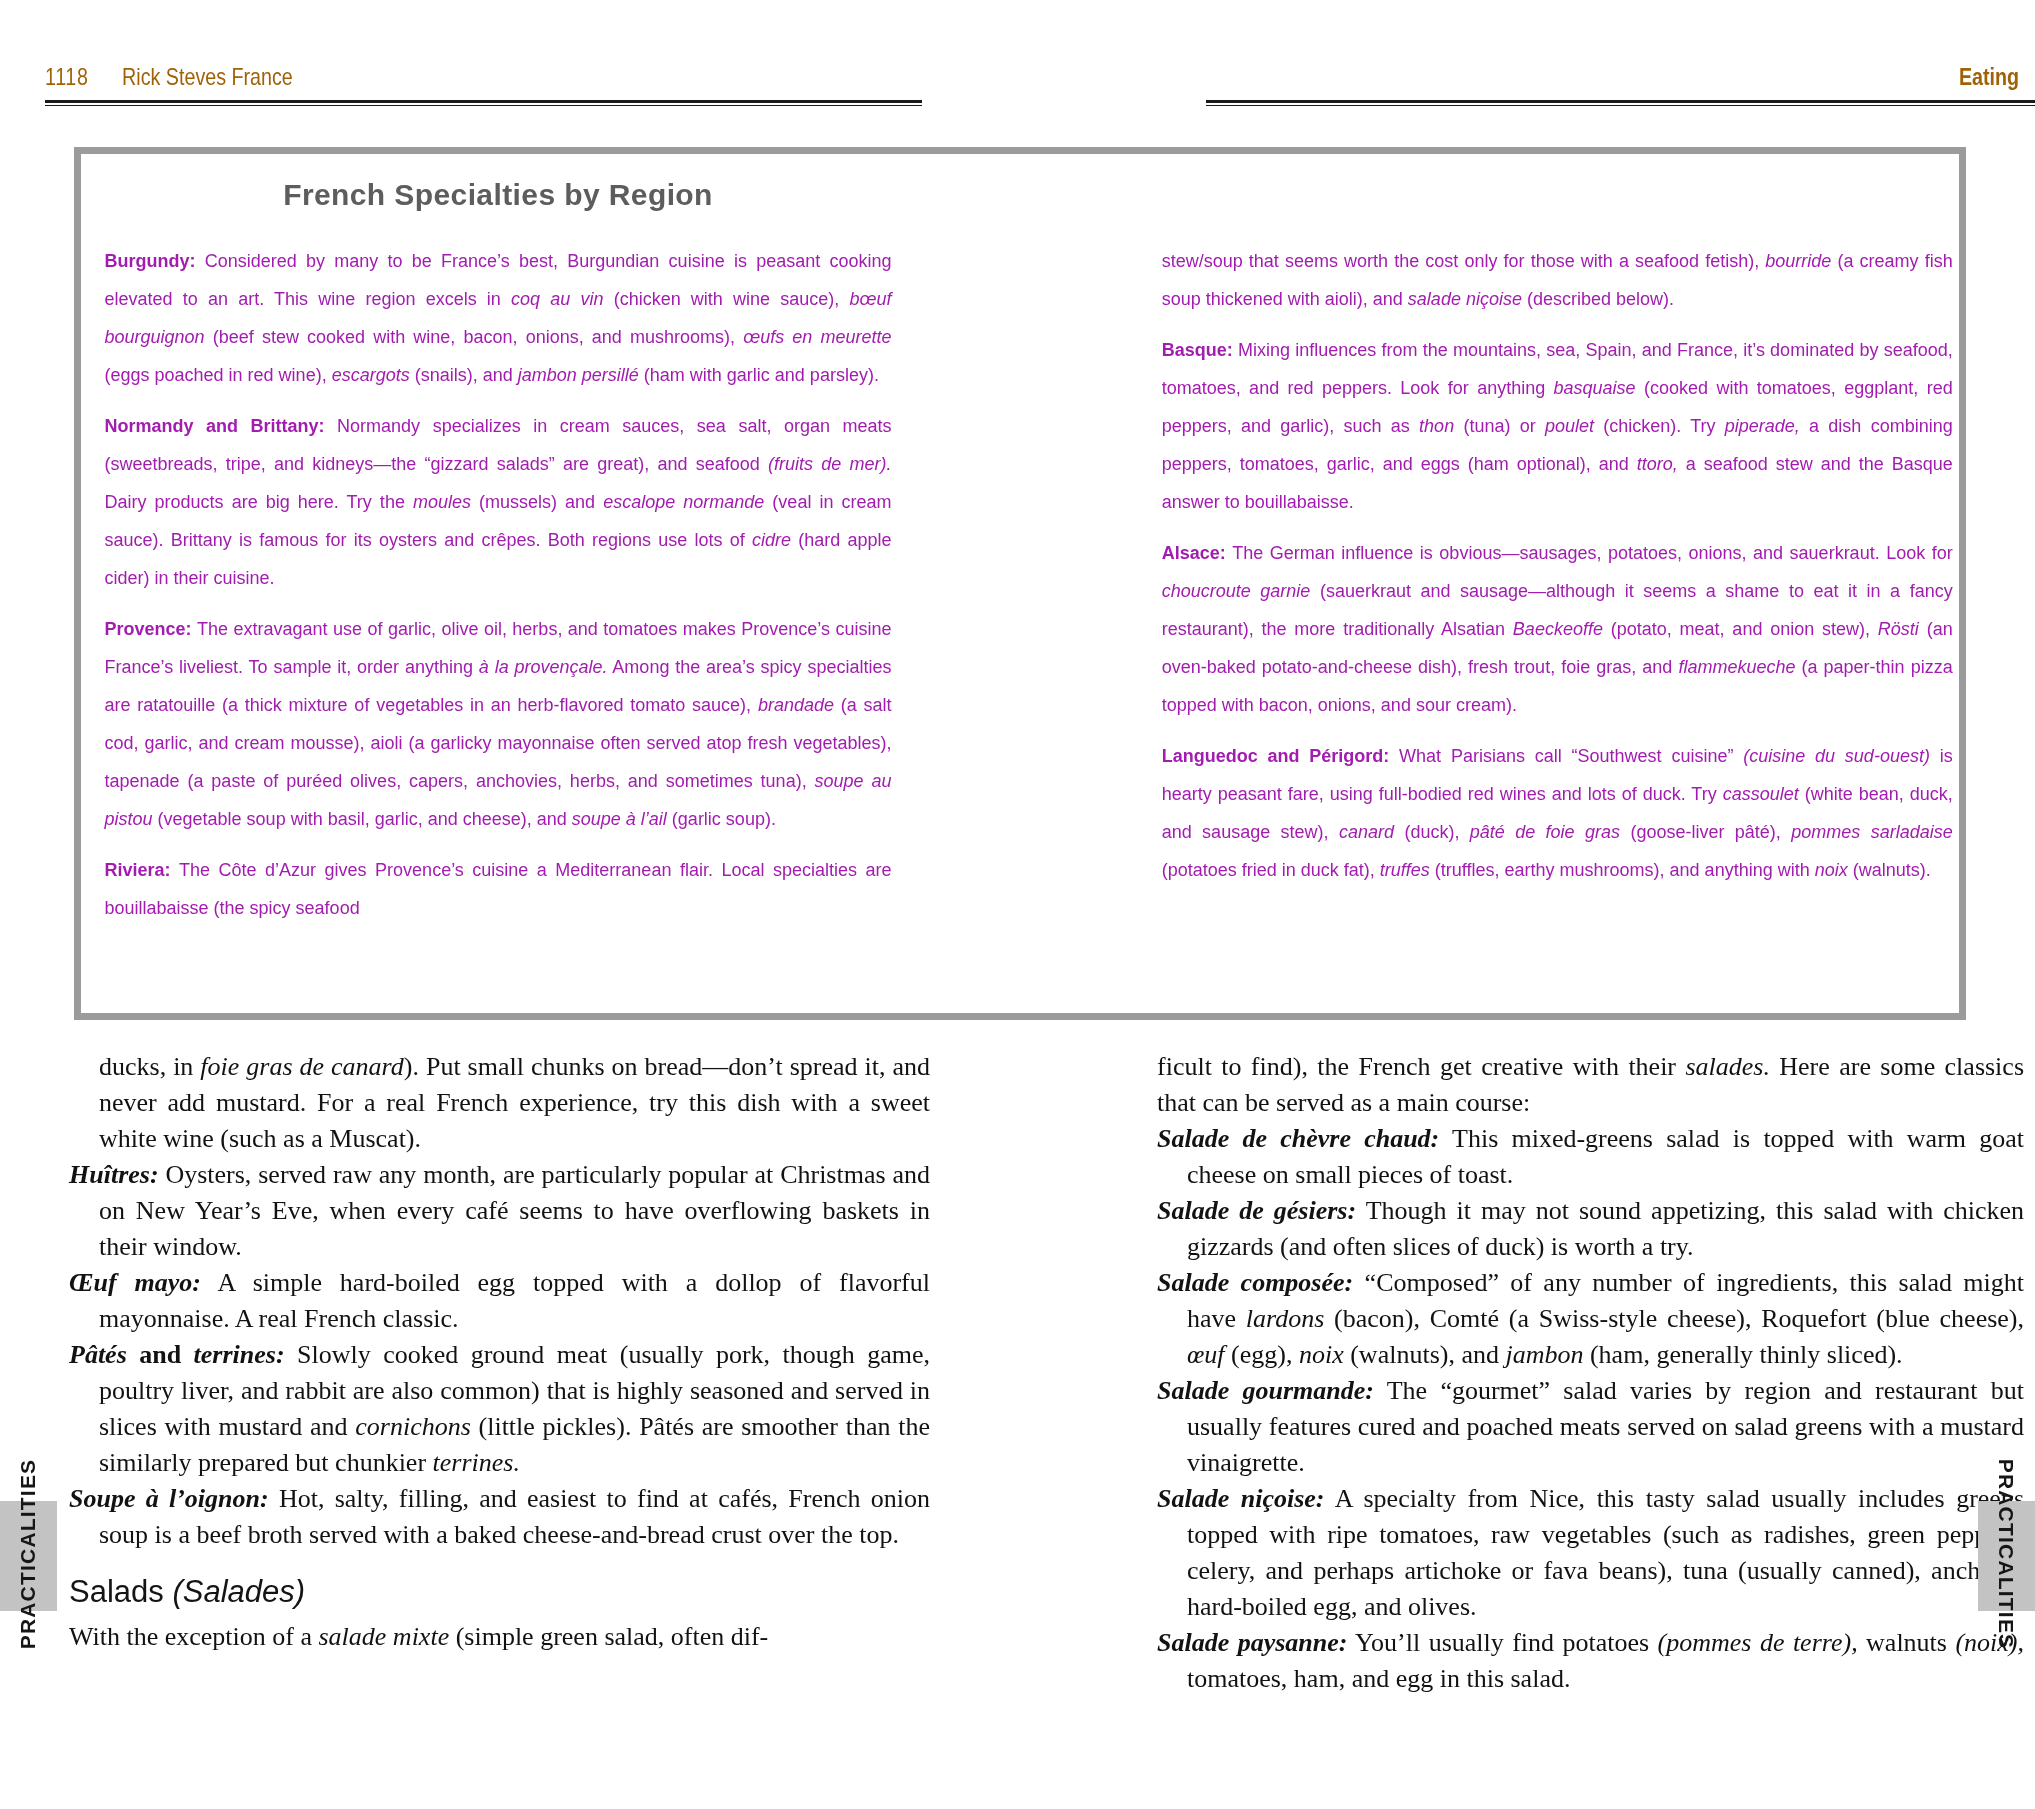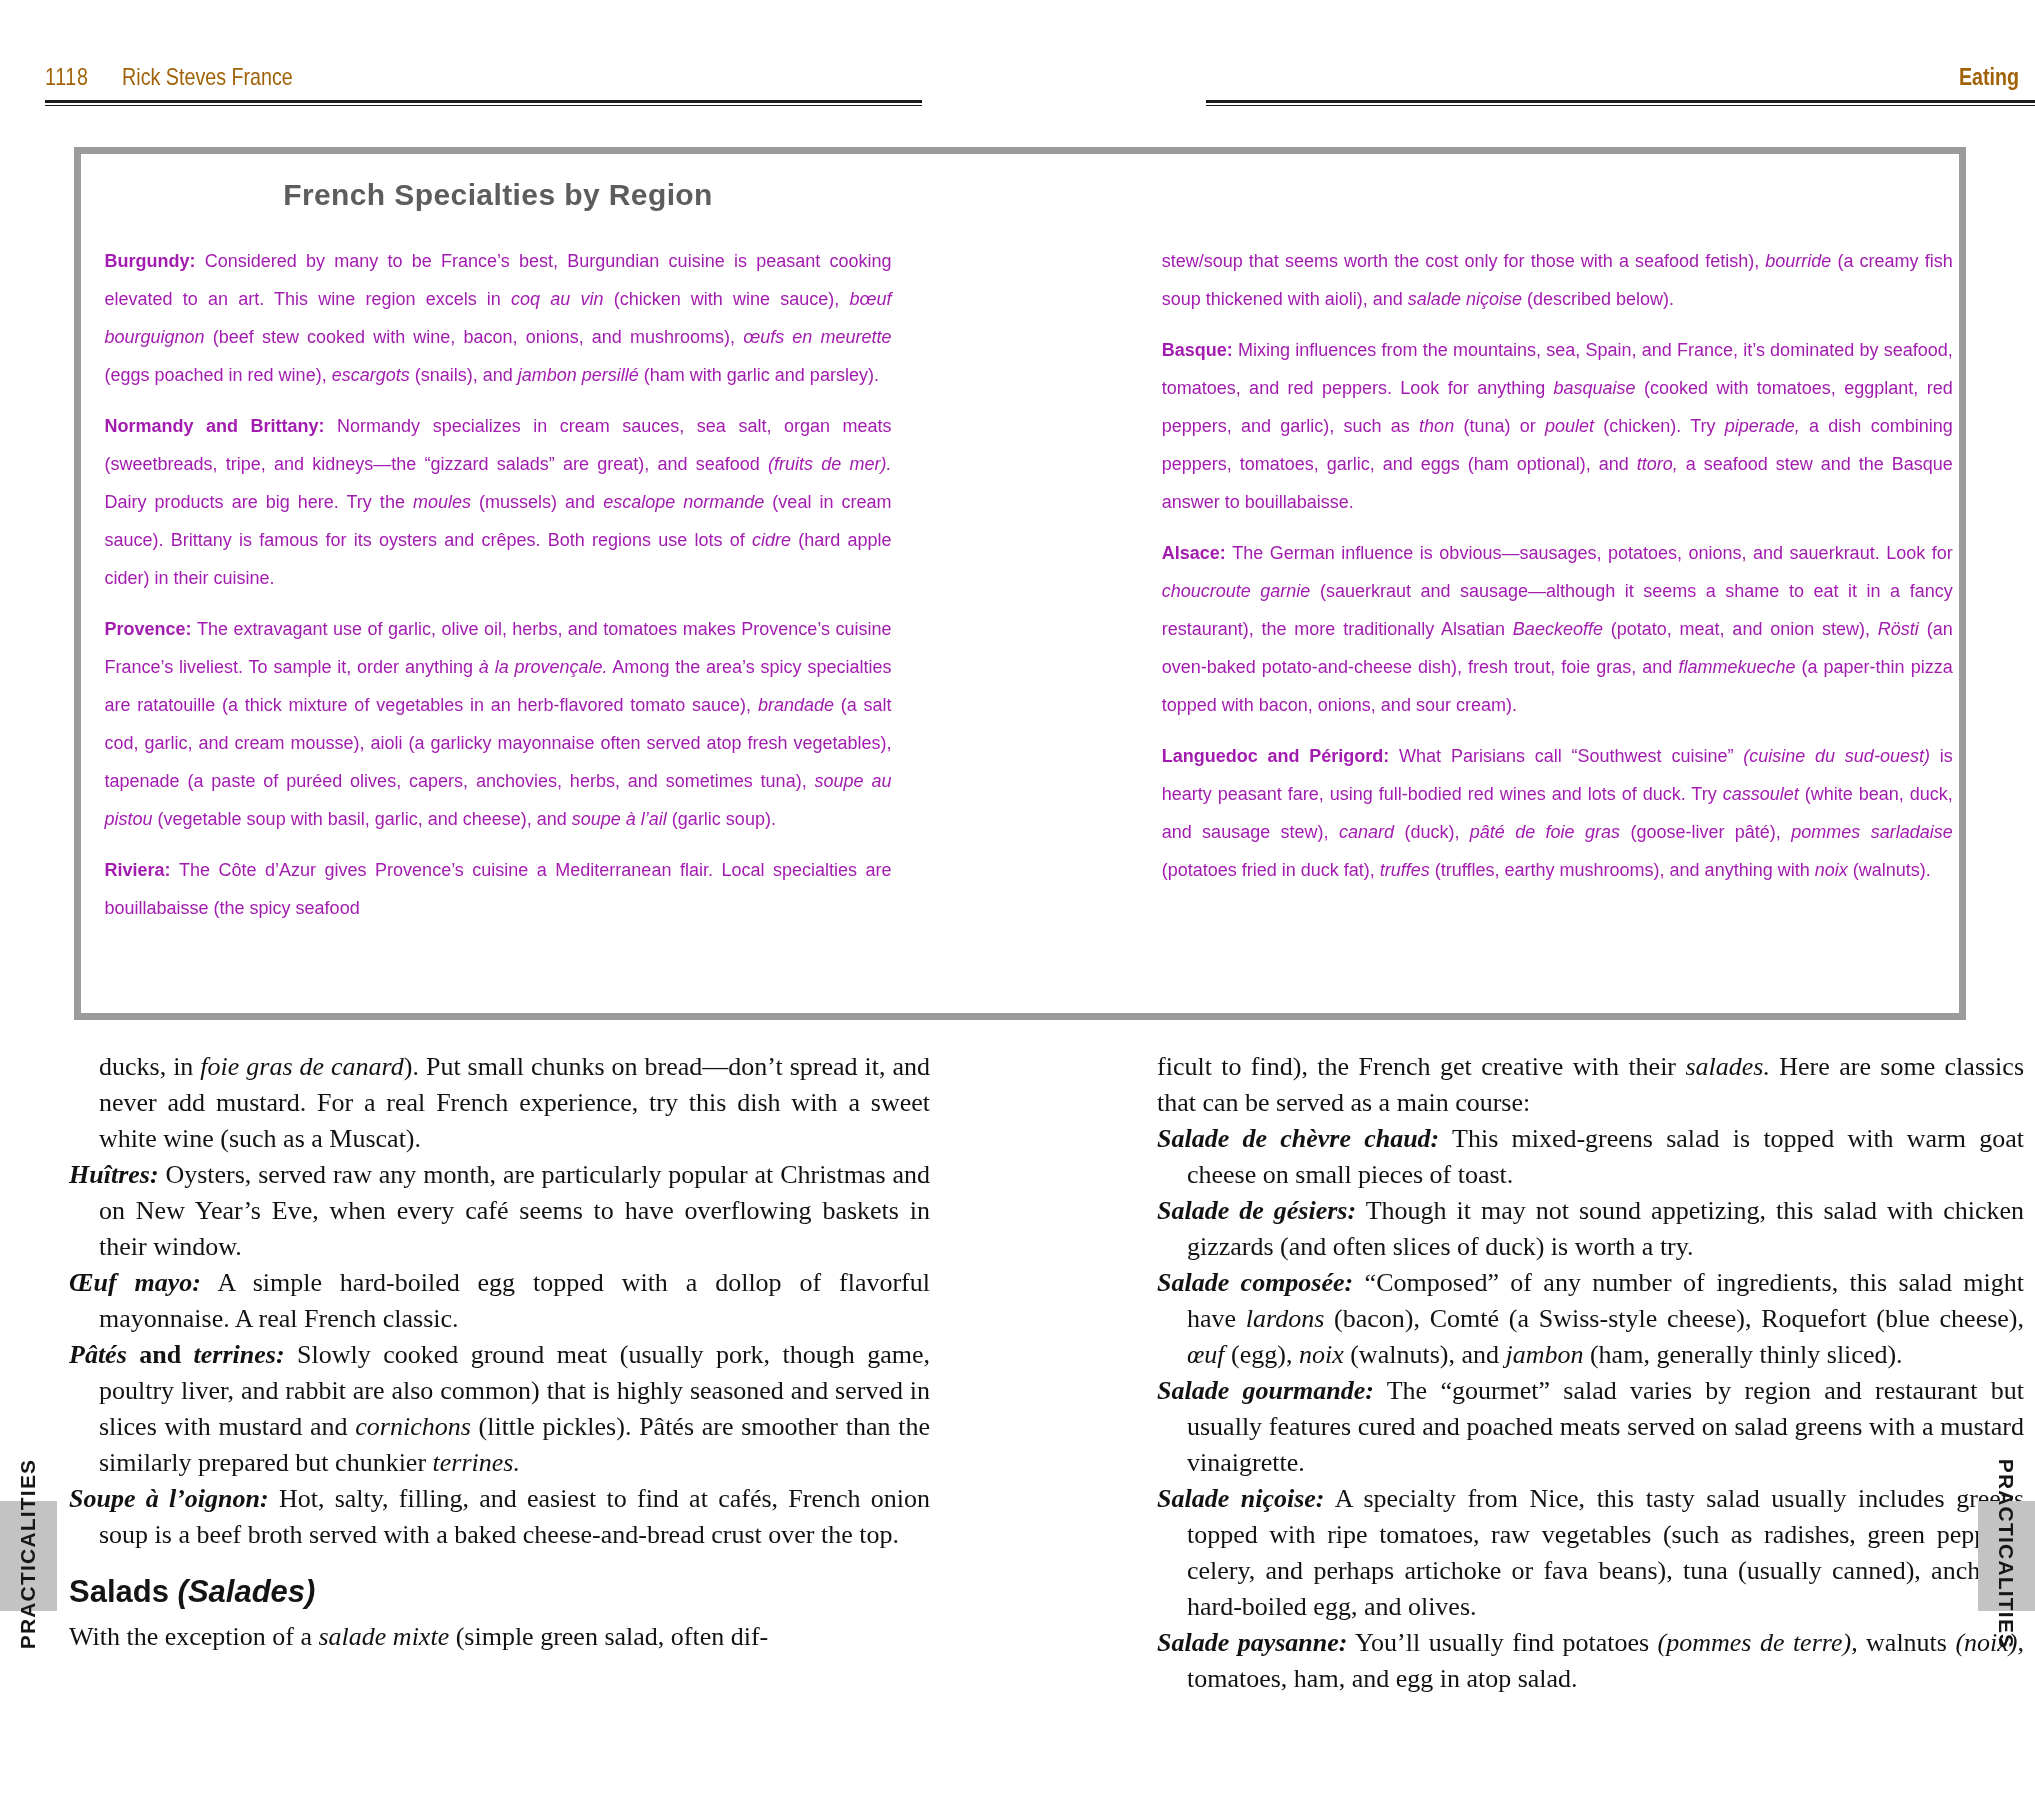--- a/index.html
+++ b/index.html
@@ -34,21 +34,21 @@
   
   .body-col { position:absolute; top:1049px; font-family:"Liberation Serif","DejaVu Serif",serif;
               font-size:26px; line-height:36px; text-align:justify; color:#121212; }
   .body-left  { left:69px;  width:861px; }
   .body-right { left:1157px; width:867px; }
 
   .blk-para { margin:0; }
   .blk-entry { margin:0; padding-left:30px; text-indent:-30px; }
   .blk-continuation { margin:0 0 0 30px; }
   .blk-heading { margin:20.4px 0 7.8px 0; font-family:"Liberation Sans", sans-serif;
-                 font-size:31px; line-height:38px; font-weight:700; color:#141414;
+                 font-size:31px; line-height:38px; font-weight:400; color:#141414;
                  text-align:left; padding-left:0; text-indent:0; }
 
   .s-b  { font-weight:700; }
   .s-i  { font-style:italic; }
   .s-bi { font-weight:700; font-style:italic;margin-top:8px; }
 
   
   .tab-bg { position:absolute; width:57px; height:110px; top:1501px; background:#c3c3c3; }
   .tab-bg-left  { left:0; }
   .tab-bg-right { left:1978px; }
@@ -110,21 +110,21 @@
       <div class="blk blk-para"><span>With the exception of a </span><span class="s-i">salade mixte</span><span> (simple green salad, often dif-</span></div>
     </section>
 
   <section class="body-col body-right">
       <div class="blk blk-para"><span>ficult to find), the French get creative with their </span><span class="s-i">salades.</span><span> Here are some classics that can be served as a main course:</span></div>
       <div class="blk blk-entry"><span class="s-bi">Salade de chèvre chaud:</span><span> This mixed-greens salad is topped with warm goat cheese on small pieces of toast.</span></div>
       <div class="blk blk-entry"><span class="s-bi">Salade de gésiers:</span><span> Though it may not sound appetizing, this salad with chicken gizzards (and often slices of duck) is worth a try.</span></div>
       <div class="blk blk-entry"><span class="s-bi">Salade composée:</span><span> “Composed” of any number of ingredients, this salad might have </span><span class="s-i">lardons</span><span> (bacon), Comté (a Swiss-style cheese), Roquefort (blue cheese), </span><span class="s-i">œuf</span><span> (egg), </span><span class="s-i">noix</span><span> (walnuts), and </span><span class="s-i">jambon</span><span> (ham, generally thinly sliced).</span></div>
       <div class="blk blk-entry"><span class="s-bi">Salade gourmande:</span><span> The “gourmet” salad varies by region and restaurant but usually features cured and poached meats served on salad greens with a mustard vinaigrette.</span></div>
       <div class="blk blk-entry"><span class="s-bi">Salade niçoise:</span><span> A specialty from Nice, this tasty salad usually includes greens topped with ripe tomatoes, raw vegetables (such as radishes, green peppers, celery, and perhaps artichoke or fava beans), tuna (usually canned), anchovy, hard-boiled egg, and olives.</span></div>
-      <div class="blk blk-entry"><span class="s-bi">Salade paysanne:</span><span> You’ll usually find potatoes </span><span class="s-i">(pommes de terre),</span><span> walnuts </span><span class="s-i">(noix),</span><span> tomatoes, ham, and egg in atop salad.</span></div>
+      <div class="blk blk-entry"><span class="s-bi">Salade paysanne:</span><span> You’ll usually find potatoes </span><span class="s-i">(pommes de terre),</span><span> walnuts </span><span class="s-i">(noix),</span><span> tomatoes, ham, and egg in this salad.</span></div>
     </section>
 
   <div class="tab-bg tab-bg-left"></div>
   <div class="tab-bg tab-bg-right"></div>
   <div class="tab tab-left">
     <span class="tab-text">PRACTICALITIES</span>
   </div>
   <div class="tab tab-right">
     <span class="tab-text">PRACTICALITIES</span>
   </div>

